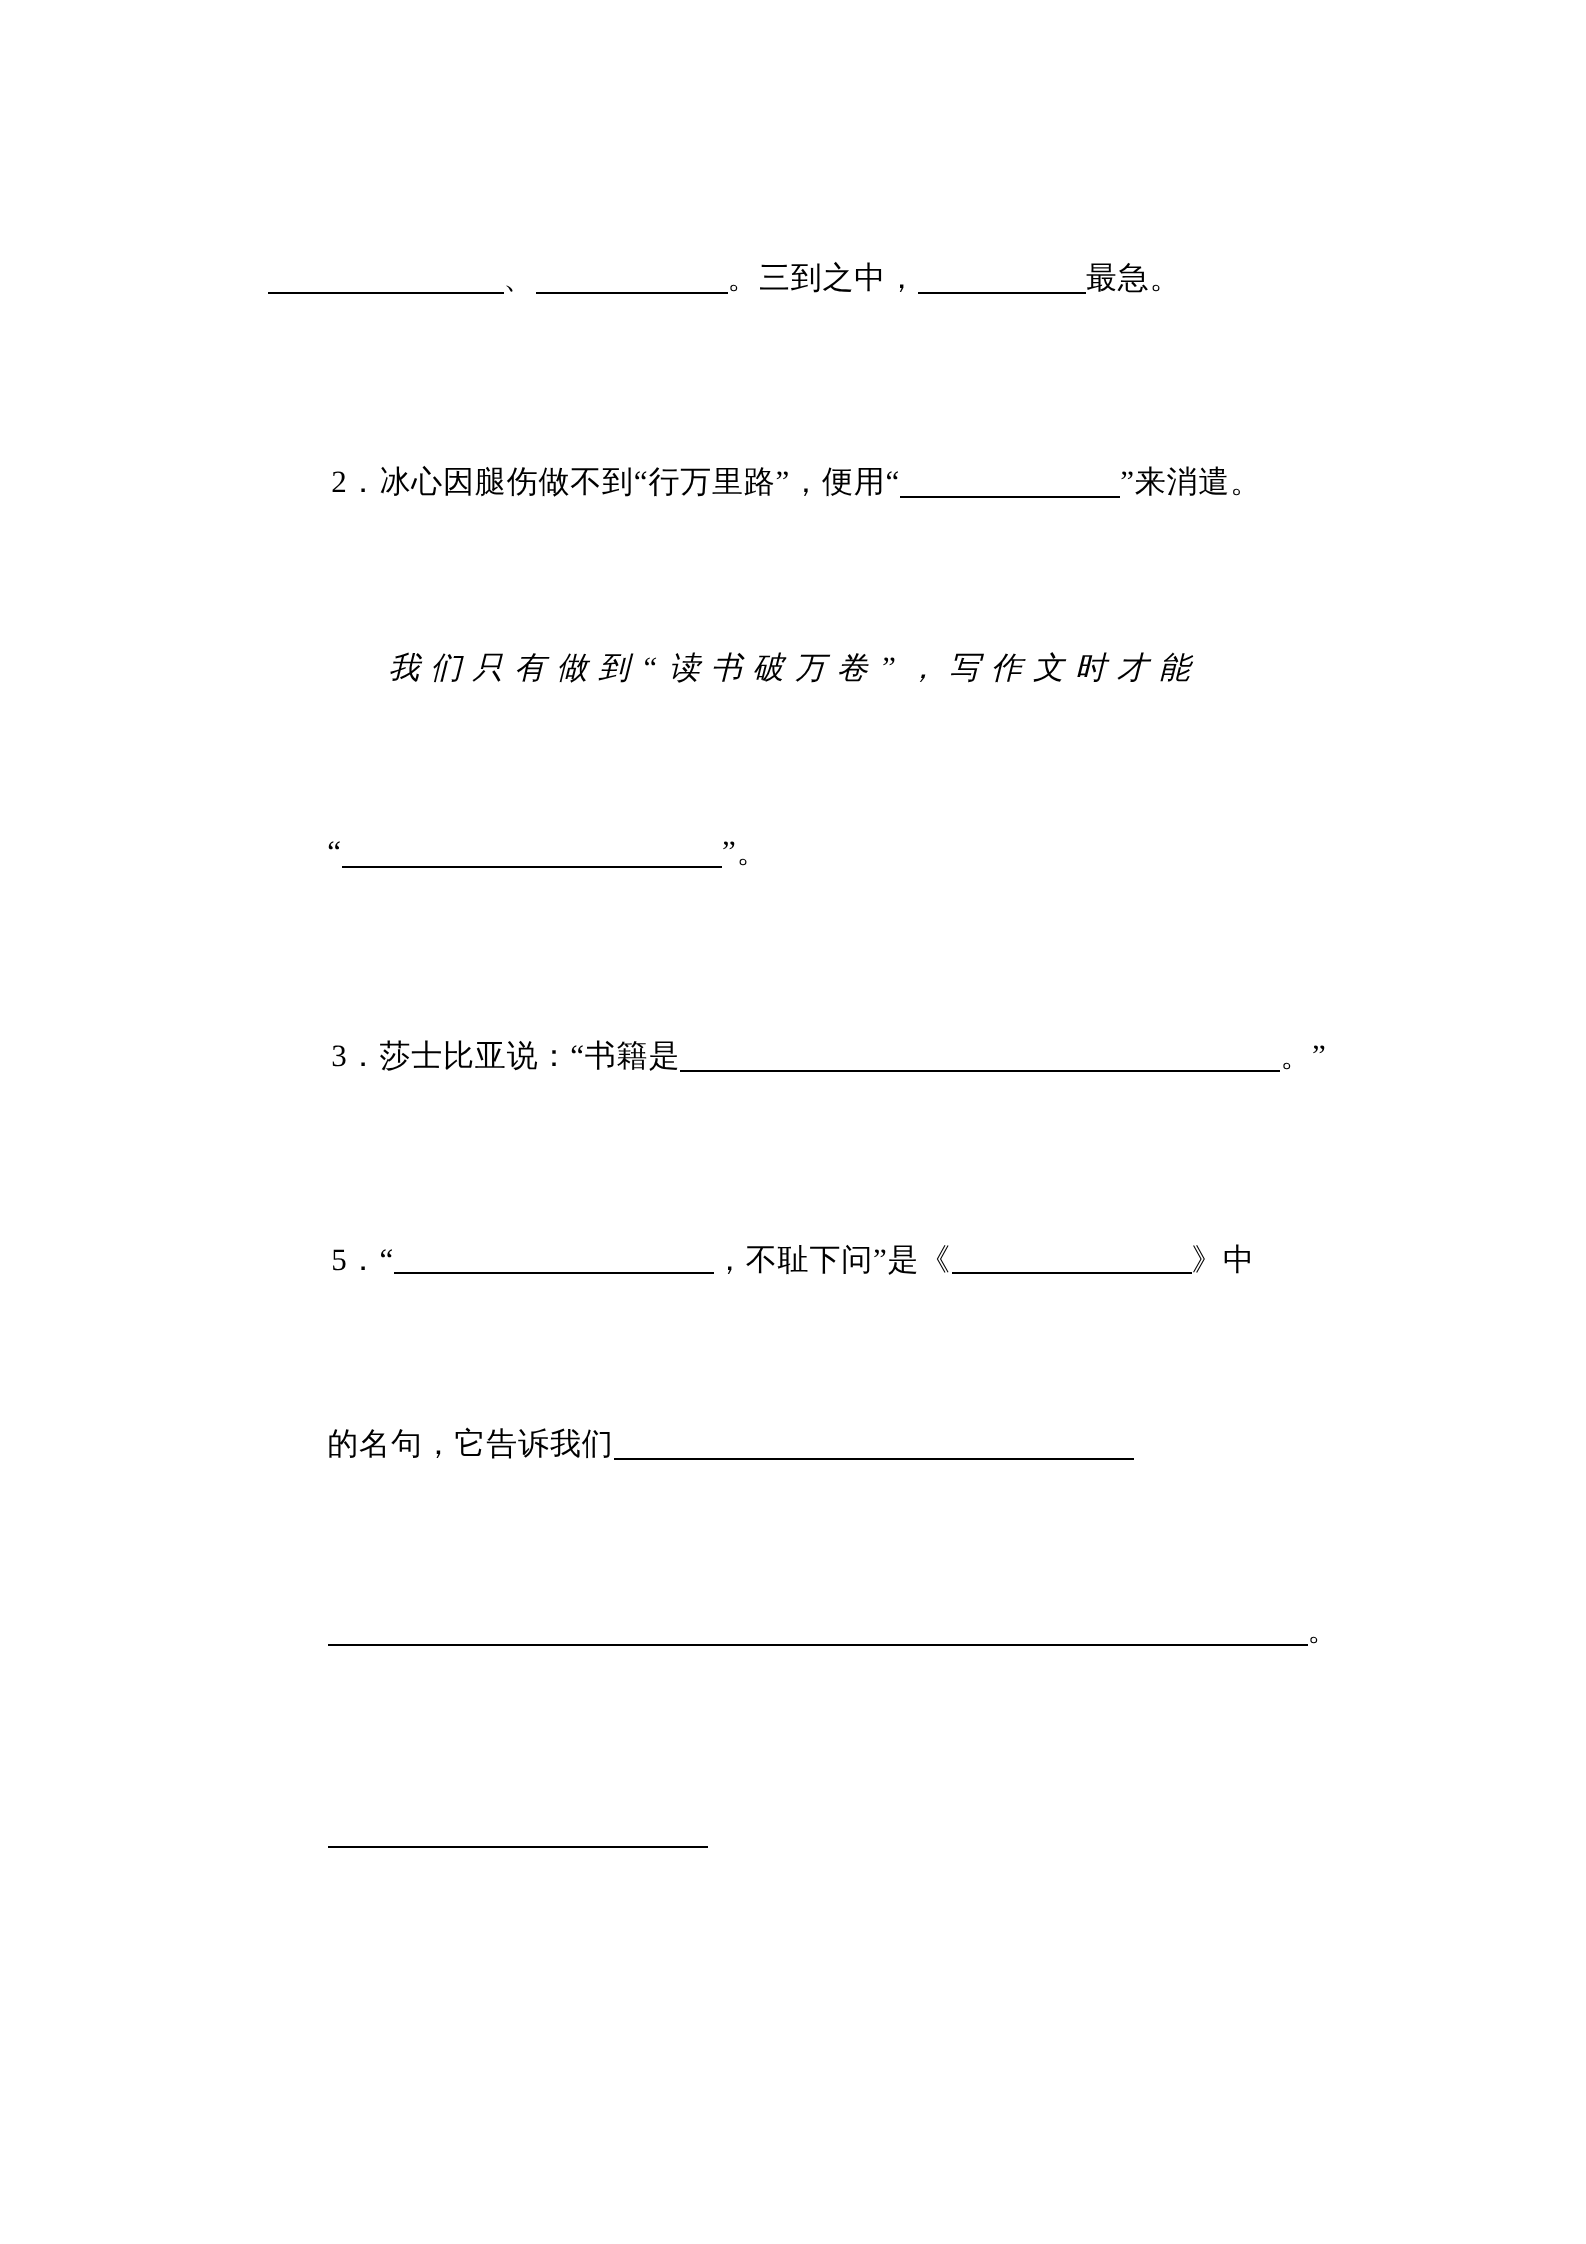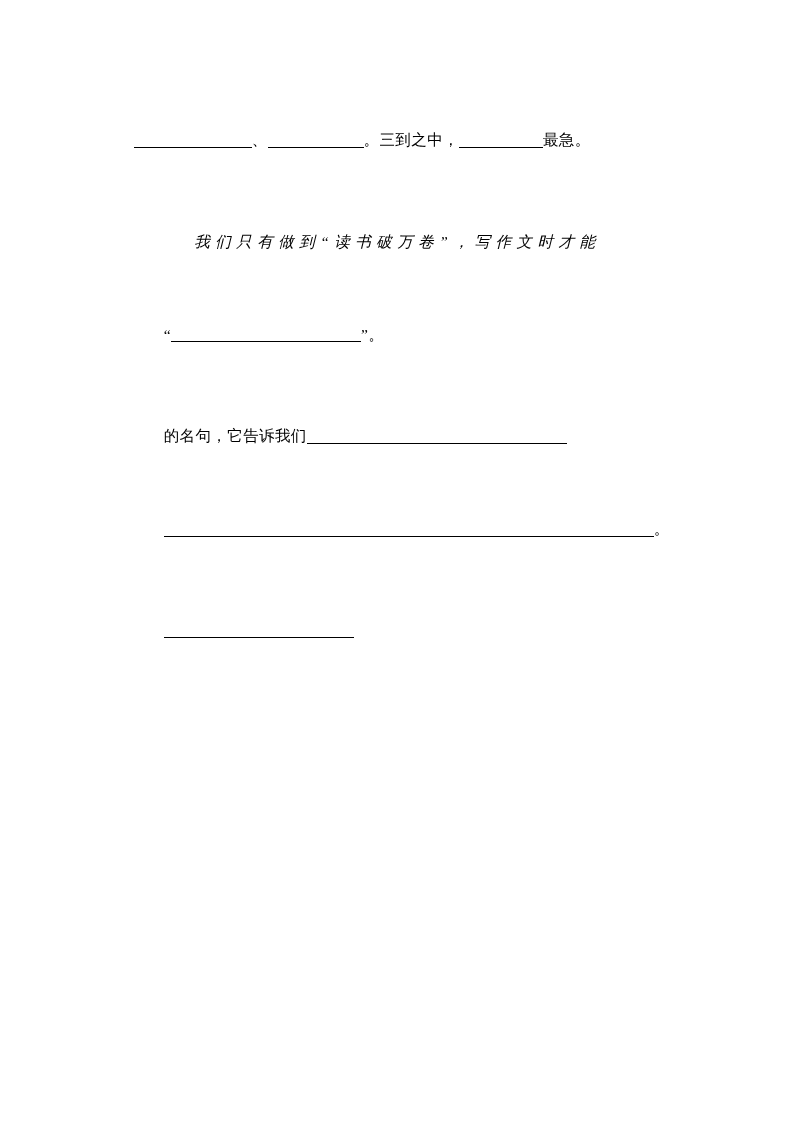--- a/index.html
+++ b/index.html
@@ -50,29 +50,38 @@
 </head>
 <body>
 
 <div class="page">
   <div class="content">
 
     <div class="line grp">
       <span class="fillblank" style="width:118px"></span><span>、</span><span class="fillblank" style="width:96px"></span><span>。三到之中，</span><span class="fillblank" style="width:84px"></span><span>最急。</span>
     </div>
 
+    <div class="line grp-tight hang">
+      <span>2．</span><span>冰心因腿伤做不到“行万里路”，便用“</span><span class="fillblank" style="width:110px"></span><span>”来消遣。</span>
+    </div>
     <div class="line grp-tight indent1 spaced">
       <span>我们只有做到“读书破万卷”，写作文时才能</span>
     </div>
     <div class="line grp indent1">
       <span>“</span><span class="fillblank" style="width:190px"></span><span>”。</span>
     </div>
 
+    <div class="line grp hang">
+      <span>3．</span><span>莎士比亚说：“书籍是</span><span class="fillblank" style="width:300px"></span><span>。”</span>
+    </div>
 
 
+    <div class="line grp-tight hang">
+      <span>5．</span><span>“</span><span class="fillblank" style="width:160px"></span><span>，不耻下问”是《</span><span class="fillblank" style="width:120px"></span><span>》中</span>
+    </div>
     <div class="line grp-tight indent1">
       <span>的名句，它告诉我们</span><span class="fillblank" style="width:260px"></span>
     </div>
     <div class="line grp indent1">
       <span class="fillblank" style="width:490px"></span><span>。</span>
     </div>
     <div class="line grp-tight indent1">
       <span class="fillblank" style="width:190px"></span>
     </div>
 

